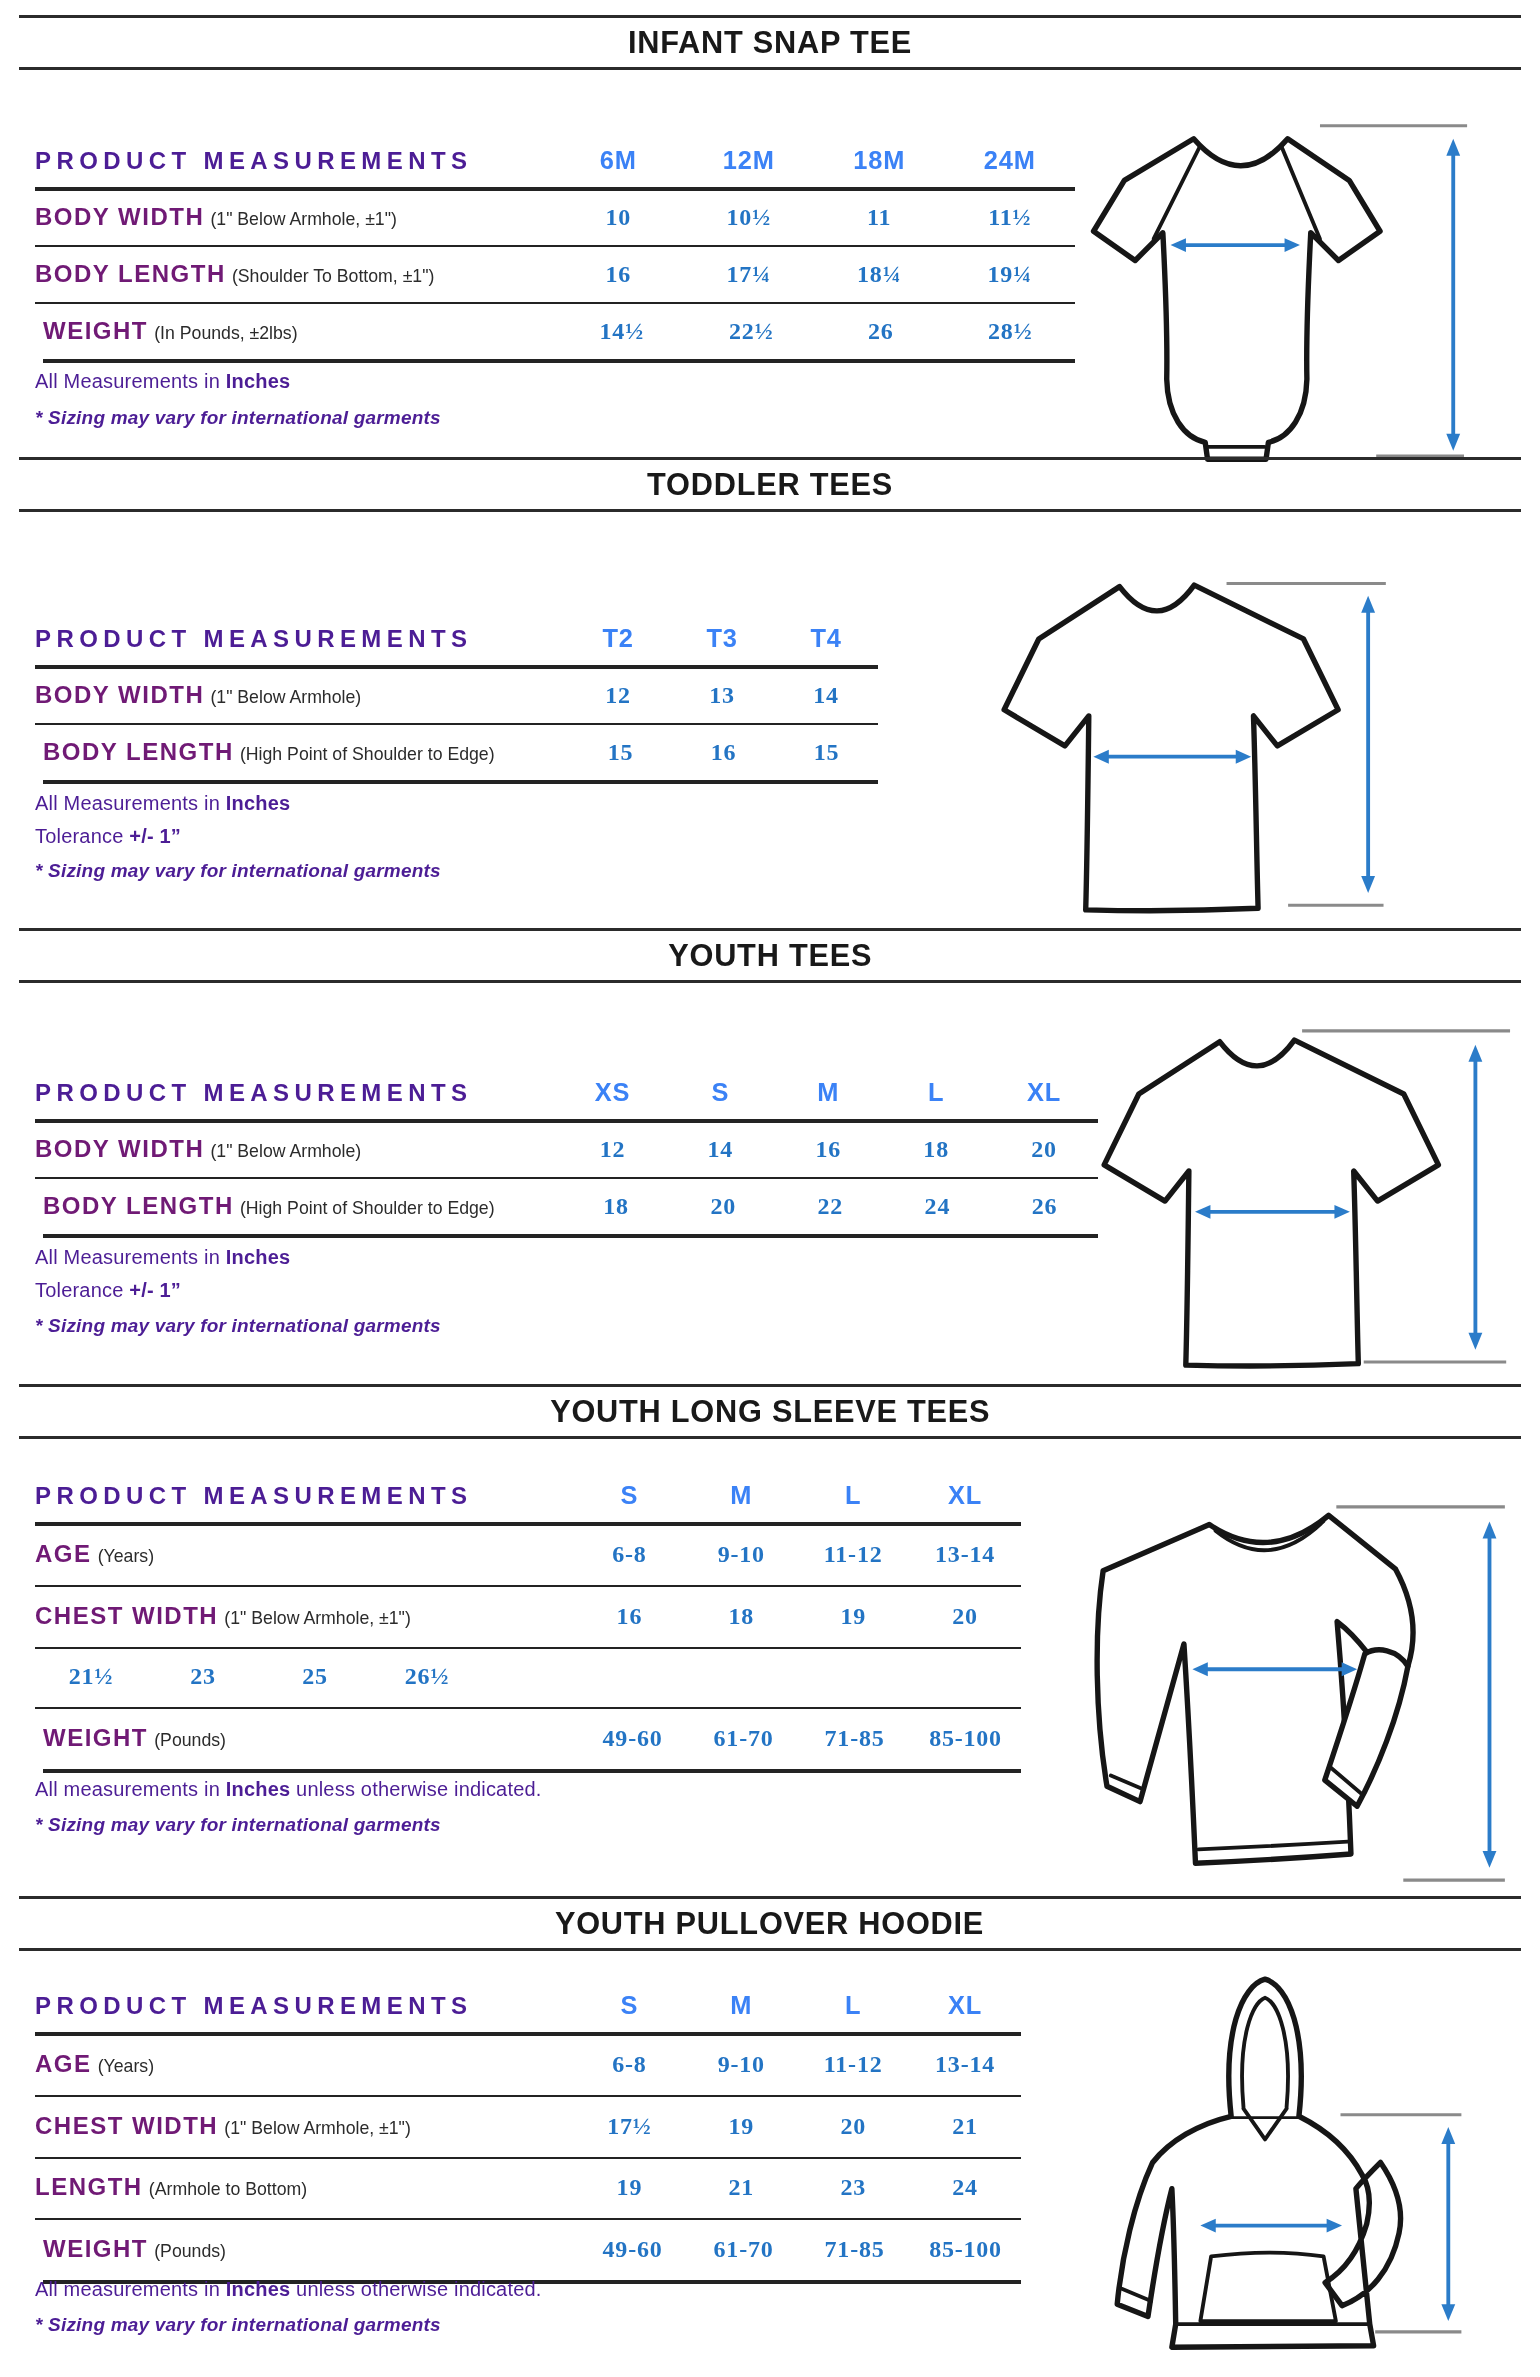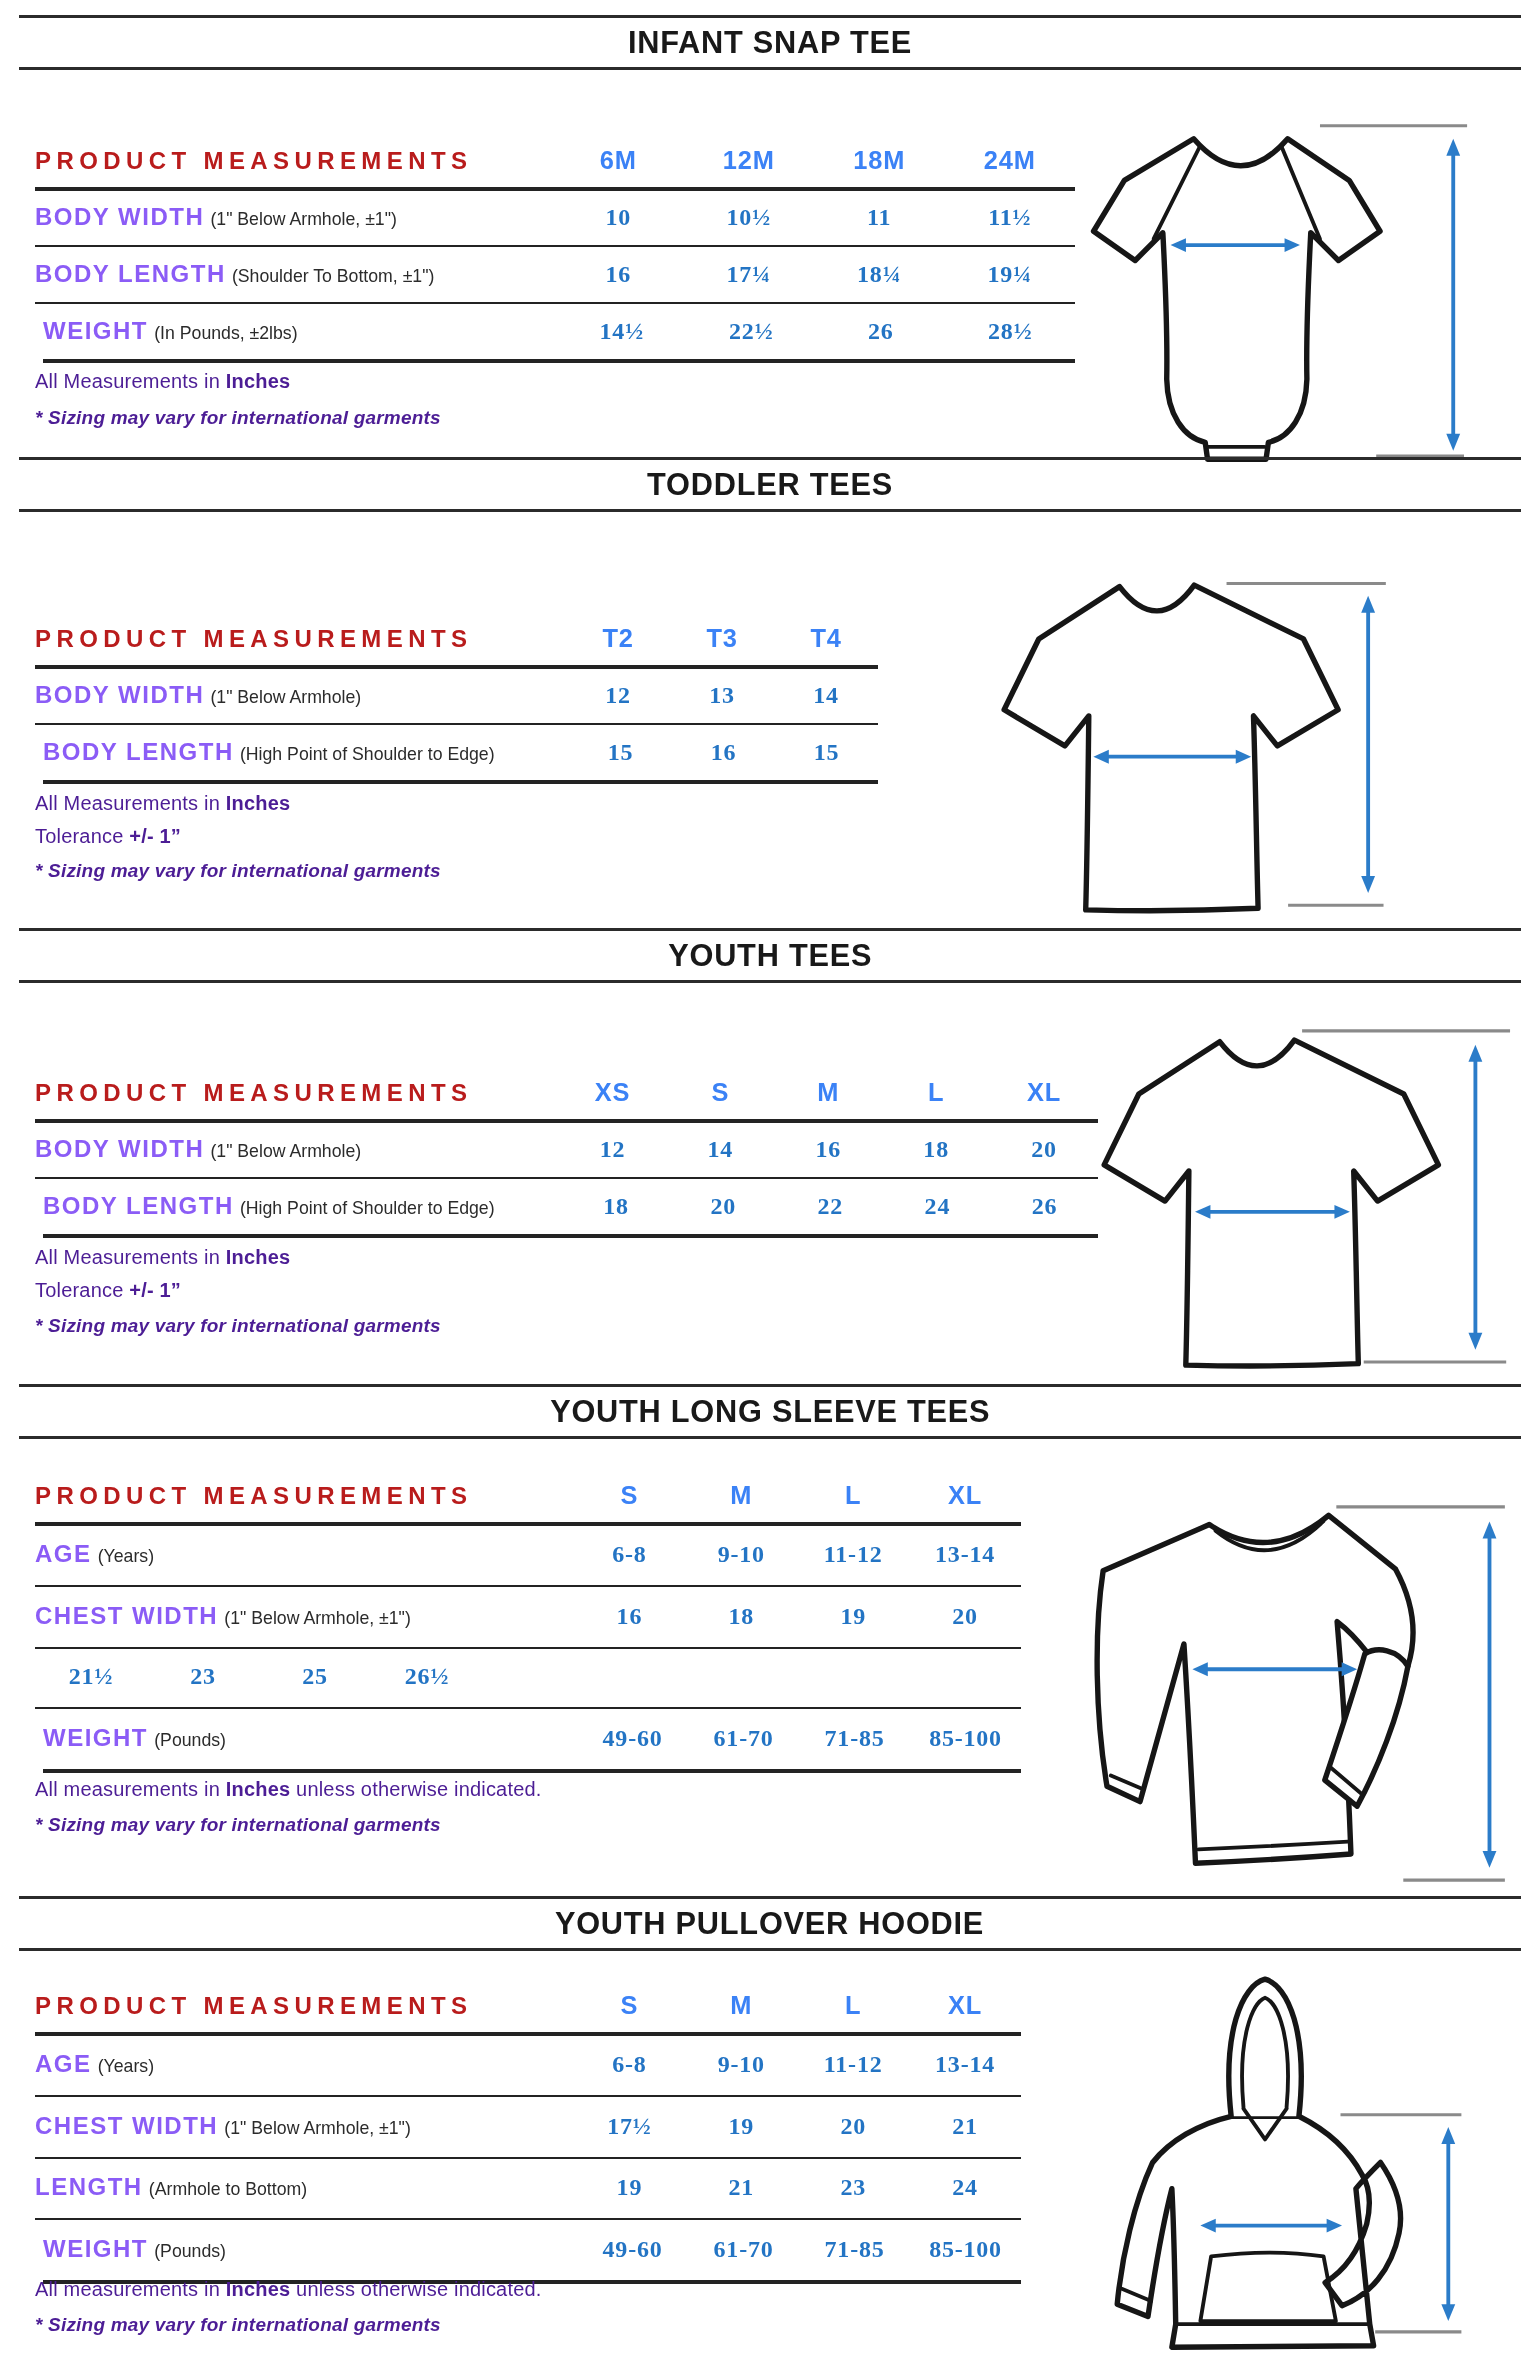--- a/index.html
+++ b/index.html
@@ -18,27 +18,27 @@
     font-weight:bold;font-size:32px;letter-spacing:0.8px;color:#191919;
     transform:scaleX(.96);
   }
   
   .table{position:absolute;left:35px;}
   .s1{width:1040px;--lw:520px;--cw:131px;}
   .s2{width:843px;--lw:531px;--cw:104px;}
   .s3{width:1063px;--lw:524px;--cw:108px;}
   .s4,.s5{width:986px;--lw:539px;--cw:112px;}
   .thead{display:flex;align-items:flex-end;border-bottom:4.6px solid #232323;padding:0 0 11.6px 0;}
-  .hlabel{width:var(--lw);font-weight:bold;font-size:24px;letter-spacing:5.4px;color:#b91c1c;}
+  .hlabel{width:var(--lw);font-weight:bold;font-size:24px;letter-spacing:5.4px;color:#4c1d95;}
   .hcol{width:var(--cw);text-align:center;font-weight:bold;font-size:25.4px;letter-spacing:0.8px;color:#3b82f6;}
   .trow{display:flex;align-items:baseline;border-bottom:2.3px solid #232323;padding:12.3px 0 14.6px 0;}
   .s4 .trow,.s5 .trow{padding:14.6px 0 17px 0;}
   .trow:last-child{border-bottom:4.6px solid #232323;margin-left:8px;}
   .tlabel{width:var(--lw);white-space:nowrap;}
-  .rl{color:#8b5cf6;font-weight:bold;font-size:24px;letter-spacing:1.5px;}
+  .rl{color:#701a75;font-weight:bold;font-size:24px;letter-spacing:1.5px;}
   .rn{font-size:17.7px;color:#2b2b2b;margin-left:6.2px;letter-spacing:0;}
   .tval{width:var(--cw);text-align:center;color:#2374c4;font-weight:bold;font-size:24px;letter-spacing:0.8px;font-family:Liberation Serif, serif;}
   
   .foot{position:absolute;left:35px;font-size:20px;color:#4c1d95;letter-spacing:0.2px;}
   .foot b{font-weight:bold;}
   .foot.sizing{font-style:italic;font-weight:bold;font-size:19px;}
   
   .illus{position:absolute;}
   .garment{fill:#ffffff;stroke:#161616;stroke-width:7;stroke-linejoin:round;stroke-linecap:round;}
   .detail{fill:none;stroke:#161616;stroke-width:5;stroke-linejoin:round;stroke-linecap:round;}

